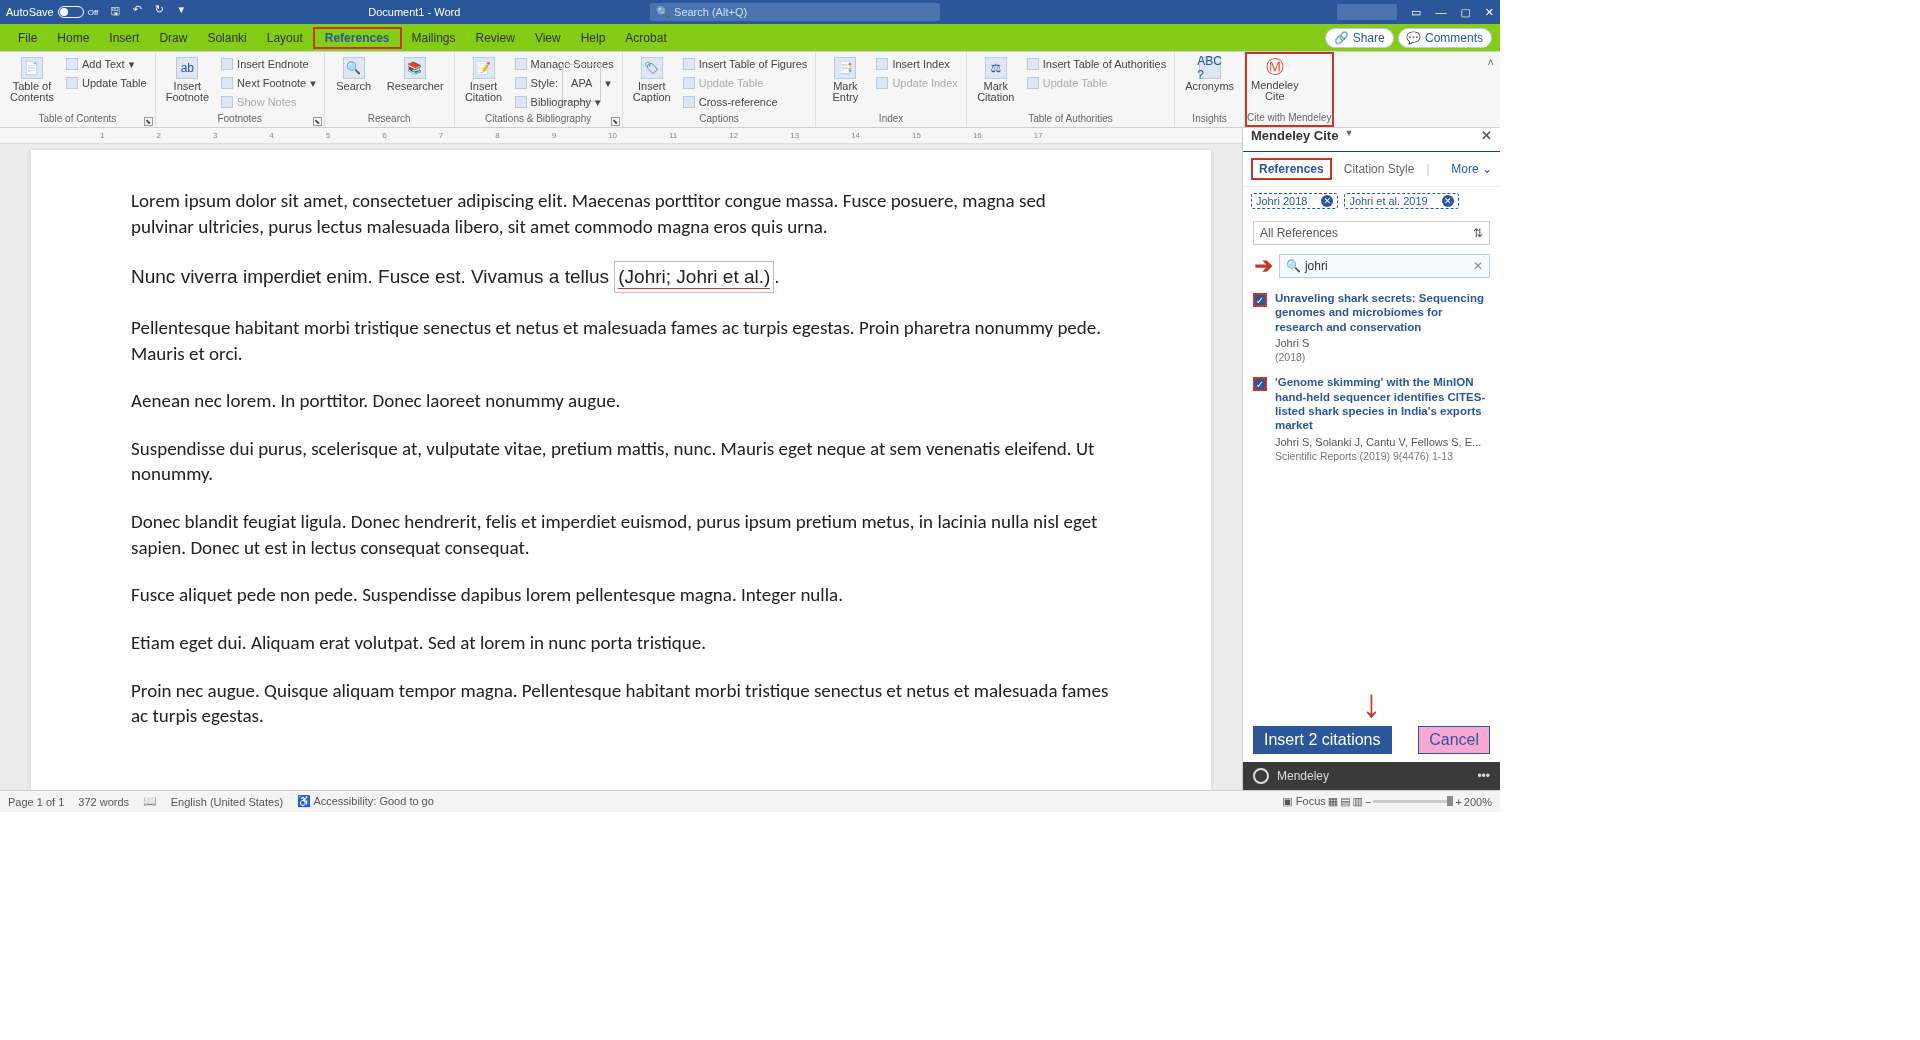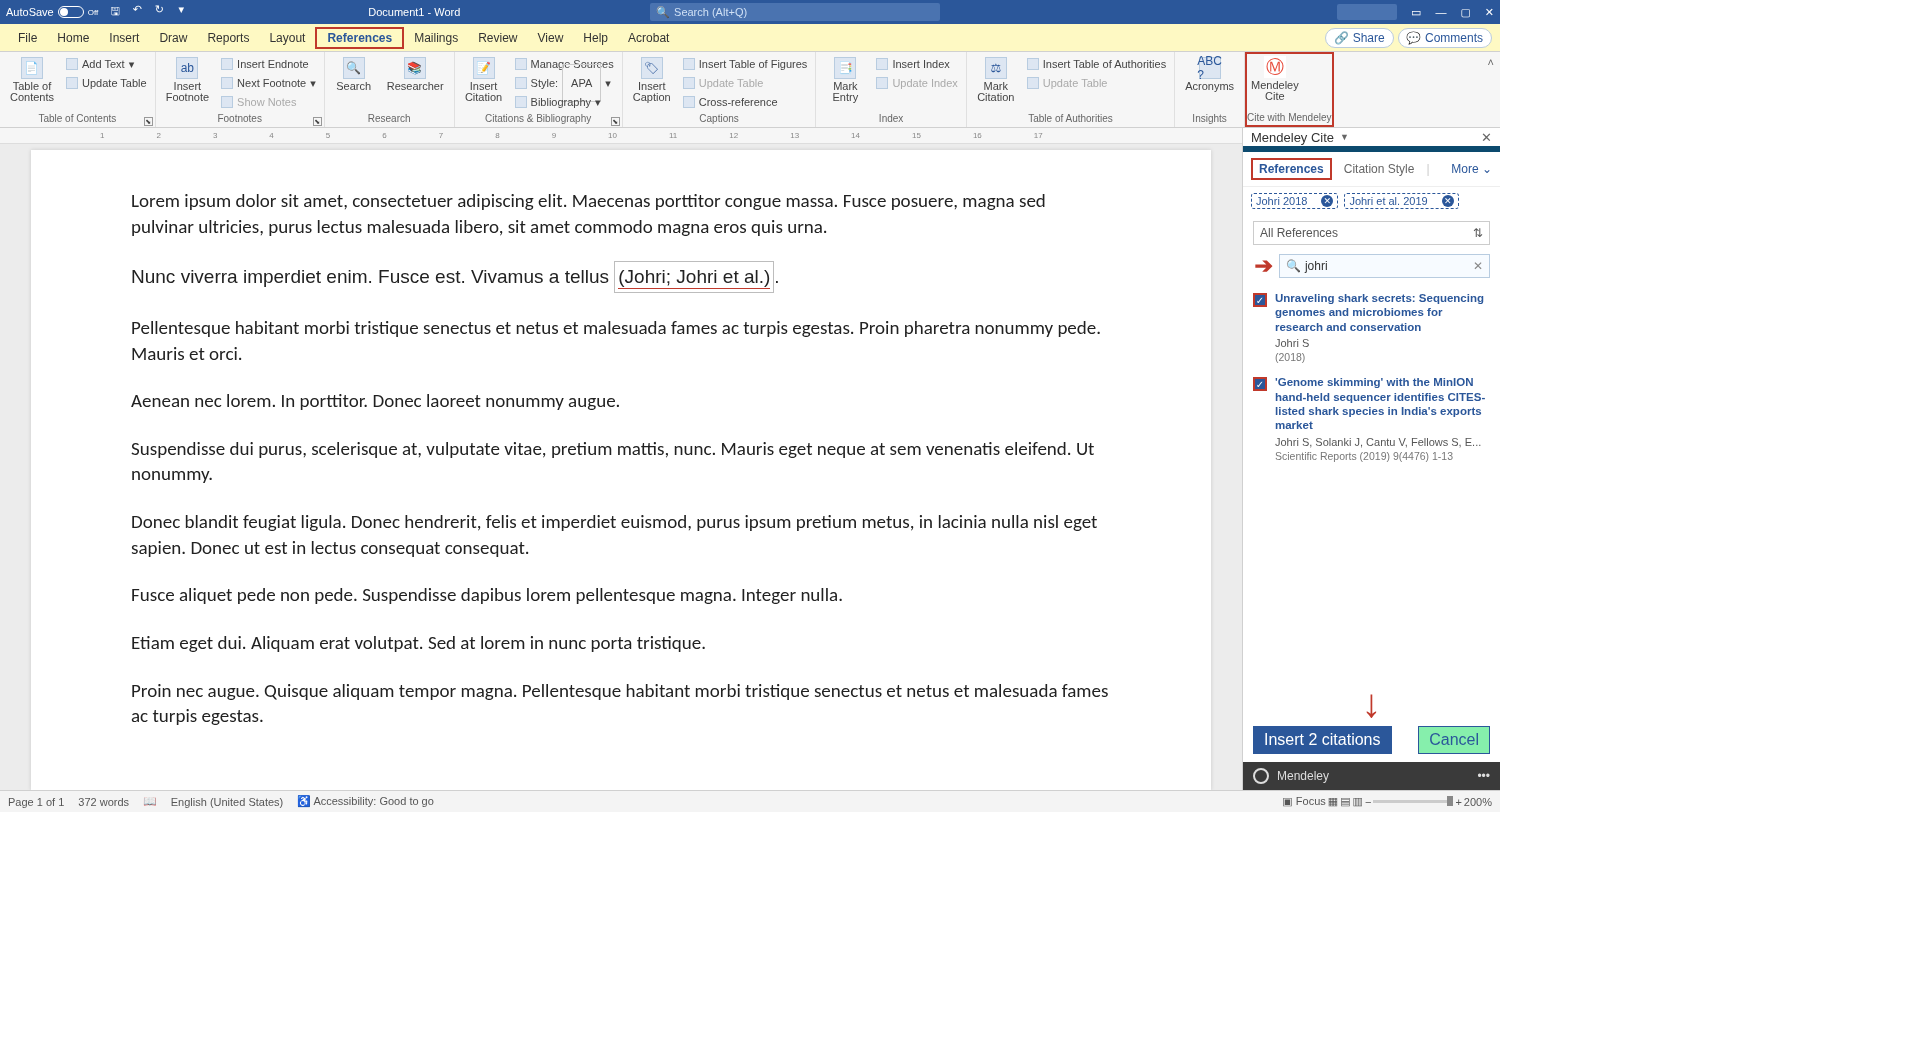--- a/index.html
+++ b/index.html
@@ -8,21 +8,21 @@
 .titlebar .autosave{display:flex;align-items:center;gap:4px}
 .titlebar .toggle{width:26px;height:12px;border:1px solid #fff;border-radius:7px;position:relative}
 .titlebar .toggle::after{content:"";width:8px;height:8px;background:#fff;border-radius:50%;position:absolute;left:1px;top:1px}
 .titlebar .qicons{display:flex;gap:8px;margin-left:10px}
 .titlebar .qicons span{width:14px;text-align:center}
 .titlebar .doc-title{flex:0 0 auto;margin-left:180px}
 .titlebar .search{margin-left:190px;width:290px;height:18px;background:#4a73b0;border-radius:2px;display:flex;align-items:center;padding:0 6px;gap:4px;color:#cfe0f5}
 .titlebar .spacer{flex:1}
 .titlebar .winbtns{display:flex;gap:14px;margin-left:10px}
 .titlebar .acct{width:60px;height:16px;background:#4a73b0;border-radius:2px;margin-right:4px}
-.tabs{height:28px;border-bottom:1px solid #d0d0d0;display:flex;align-items:center;padding:0 8px;font-size:12px;color:#333;background:#fef9c3}
+.tabs{height:28px;border-bottom:1px solid #d0d0d0;display:flex;align-items:center;padding:0 8px;font-size:12px;color:#333;background:#84cc16}
 .tabs .tab{padding:0 10px;height:100%;display:flex;align-items:center;cursor:pointer}
 .tabs .tab.active{color:#2B579A;border-bottom:2px solid #2B579A;font-weight:600}
 .tabs .tab.hl{border:2px solid #c0392b;height:22px;margin-top:1px}
 .tabs .right{margin-left:auto;display:flex;gap:4px}
 .tabs .right .btn{border:1px solid #bcd;background:#fff;color:#2B579A;padding:2px 8px;border-radius:10px}
 .ribbon{height:76px;background:#f6f6f6;border-bottom:1px solid #d0d0d0;display:flex;font-size:11px;color:#444}
 .rgroup{border-right:1px solid #e0e0e0;padding:3px 6px 1px 6px;display:flex;flex-direction:column;justify-content:space-between;position:relative}
 .rgroup .content{display:flex;gap:6px;height:56px;align-items:flex-start}
 .rgroup .glabel{text-align:center;font-size:10px;color:#666;height:14px;line-height:14px}
 .rgroup .dlg{position:absolute;right:2px;bottom:1px;width:9px;height:9px;border:1px solid #999;font-size:7px;text-align:center;line-height:7px}
@@ -36,21 +36,21 @@
 .mcite .bigbtn .ico{background:#fff;border:none;color:#e74c3c;font-size:18px}
 .workspace{display:flex;height:662px;background:#ececec}
 .rulebar{width:100%;height:16px;background:#f6f6f6;border-bottom:1px solid #ddd;font-size:8px;color:#888;display:flex;align-items:center;padding-left:100px;gap:52px}
 .doc-area{flex:1;display:flex;flex-direction:column;overflow:hidden}
 .page-wrap{flex:1;overflow:hidden;display:flex;justify-content:center;padding-top:6px}
 .page{width:1180px;background:#fff;box-shadow:0 0 4px rgba(0,0,0,.15);padding:38px 100px;position:relative}
 .page p{font-family:Calibri,Arial,sans-serif;font-size:19px;color:#222;line-height:1.35;margin-bottom:22px}
 .citebox{border:1px solid #bdbdbd;padding:2px 3px;display:inline-block;position:relative}
 .citebox .val{border-bottom:1.5px solid #c0392b;padding-bottom:1px}
 .sidepanel{width:258px;background:#fff;border-left:1px solid #d0d0d0;display:flex;flex-direction:column}
-.sp-head{height:24px;display:flex;align-items:center;padding:0 8px;font-size:13px;font-weight:400;color:#333;border-bottom:6px solid #0c4a6e}
+.sp-head{height:24px;display:flex;align-items:flex-start;padding:0 8px;font-size:13px;font-weight:700;color:#333;border-bottom:1px solid #0c4a6e}
 .sp-head .x{margin-left:auto;color:#666;cursor:pointer}
 .sp-head .down{margin-left:6px;color:#666;font-size:9px}
 .sp-tabs{display:flex;align-items:center;padding:6px 8px;gap:10px;font-size:12px;border-bottom:1px solid #eee}
 .sp-tabs .t{color:#666;cursor:pointer;padding:2px 2px}
 .sp-tabs .t.active{color:#2B579A;font-weight:600;border:2px solid #c0392b;padding:2px 6px}
 .sp-tabs .more{margin-left:auto;color:#2B579A;cursor:pointer}
 .chips{padding:6px 8px;display:flex;gap:6px;flex-wrap:wrap}
 .chip{border:1px dashed #2B579A;color:#2B579A;font-size:11px;padding:1px 4px;border-radius:3px;display:flex;gap:14px}
 .chip .cx{width:12px;height:12px;background:#2B579A;color:#fff;border-radius:50%;font-size:9px;display:flex;align-items:center;justify-content:center}
 .refsel{margin:6px 10px 4px 10px;border:1px solid #ccc;height:24px;display:flex;align-items:center;padding:0 6px;font-size:12px;color:#555;justify-content:space-between}
@@ -62,21 +62,21 @@
 .results{flex:1;overflow:auto;padding:0 10px}
 .resitem{display:flex;gap:8px;padding:6px 0;border-bottom:0}
 .resitem .chk{width:14px;height:14px;background:#2B579A;color:#fff;font-size:10px;display:flex;align-items:center;justify-content:center;border:2px solid #c0392b;flex-shrink:0;margin-top:2px}
 .resitem .meta .title{color:#2B579A;font-weight:600;font-size:11.5px;line-height:1.25}
 .resitem .meta .auth{color:#555;font-size:11px;margin-top:3px}
 .resitem .meta .src{color:#777;font-size:10.5px;margin-top:2px}
 .bigarrow{text-align:center;color:#c0392b;font-size:40px;line-height:30px;padding:6px 0 0 0;font-weight:bold}
 .sp-actions{display:flex;gap:8px;padding:8px 10px;justify-content:flex-start}
 .pbtn{border:1px solid #2B579A;padding:4px 10px;font-size:16px;cursor:pointer}
 .pbtn.primary{background:#2B579A;color:#fff}
-.pbtn.sec{background:#86efac;color:#2B579A;margin-left:auto}
+.pbtn.sec{background:#f9a8d4;color:#2B579A;margin-left:auto}
 .sp-foot{background:#3a3a3a;color:#ddd;height:28px;display:flex;align-items:center;padding:0 10px;font-size:12px;gap:8px}
 .sp-foot .mico{width:16px;height:16px;border:2px solid #ddd;border-radius:50%}
 .sp-foot .dots{margin-left:auto}
 .statusbar{height:22px;background:#f4f4f4;border-top:1px solid #d0d0d0;display:flex;align-items:center;font-size:11px;color:#555;padding:0 8px;gap:14px}
 .statusbar .right{margin-left:auto;display:flex;align-items:center;gap:2px}
 .statusbar .zoom-slider{width:80px;height:3px;background:#ccc;position:relative}
 .statusbar .zoom-slider::after{content:"";width:6px;height:10px;background:#888;position:absolute;right:0;top:-4px}
 .dim{color:#aaa}
 </style>
 </head>
@@ -107,21 +107,21 @@
     <span>▢</span>
     <span>✕</span>
   </div>
 </div>
 
 <div class="tabs">
   <div class="tab">File</div>
   <div class="tab">Home</div>
   <div class="tab">Insert</div>
   <div class="tab">Draw</div>
-  <div class="tab">Reports</div>
+  <div class="tab">Solanki</div>
   <div class="tab">Layout</div>
   <div class="tab active hl">References</div>
   <div class="tab">Mailings</div>
   <div class="tab">Review</div>
   <div class="tab">View</div>
   <div class="tab">Help</div>
   <div class="tab">Acrobat</div>
   <div class="right">
     <div class="btn">🔗 <span>Share</span></div>
     <div class="btn">💬 <span>Comments</span></div>

